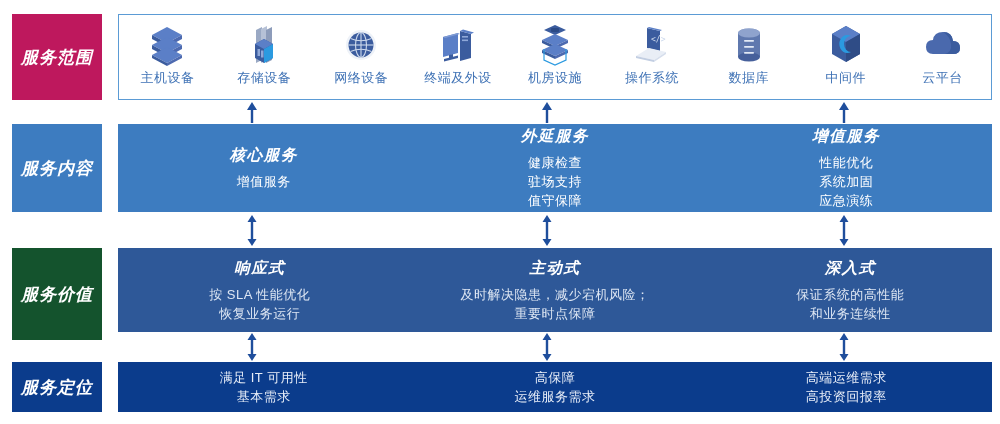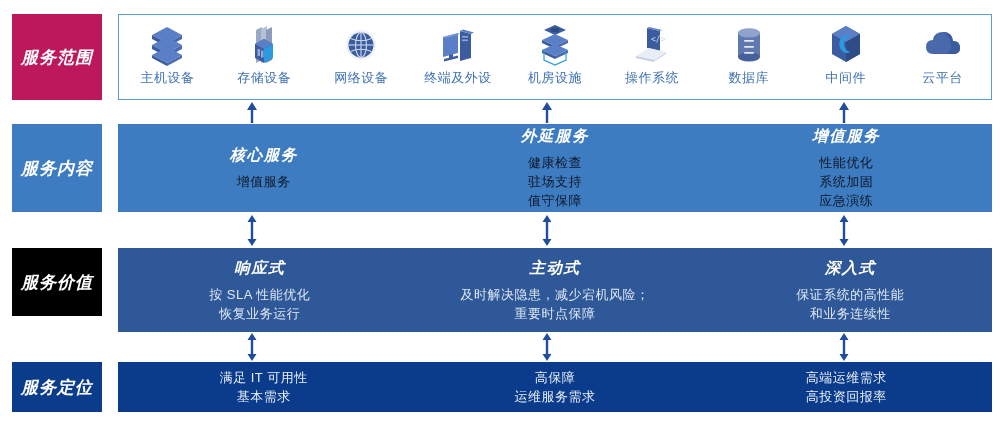--- a/index.html
+++ b/index.html
@@ -53,26 +53,26 @@
     display: flex; flex-direction: column;
     align-items: center; justify-content: center;
     text-align: center;
     color: #ffffff;
   }
   .cell-title {
     font-weight: bold; font-style: italic;
     font-size: 15.5px; letter-spacing: 1.5px;
     margin-bottom: 6px;
   }
-  .cell-line { font-size: 13px; line-height: 19px; color: #0f172a; letter-spacing: .5px; }
+  .cell-line { font-size: 13px; line-height: 19px; color: #ffffff; letter-spacing: .5px; }
 
   
   #label-scope   { top: 14px;  height: 86px;  background: #be185d; }
   #label-content { top: 124px; height: 88px;  background: #3d7cc0; }
-  #label-value   { top: 248px; height: 68px;  background: #000000; }
+  #label-value   { top: 248px; height: 92px;  background: #14532d; }
   #label-posit   { top: 362px; height: 50px;  background: #0b3c8c; }
 
   #band-content { top: 124px; height: 88px; background: #3d7cc0; }
   #band-value   { top: 248px; height: 84px; background: #2e5898; gap: 12px; }
   #band-posit   { top: 362px; height: 50px; background: #0b3c8c; }
 
   #band-value .cell-line  { color: #dde6f3; }
   #band-posit .cell-line  { color: #e8eef8; font-size: 13px; line-height: 19px; }
 
   

